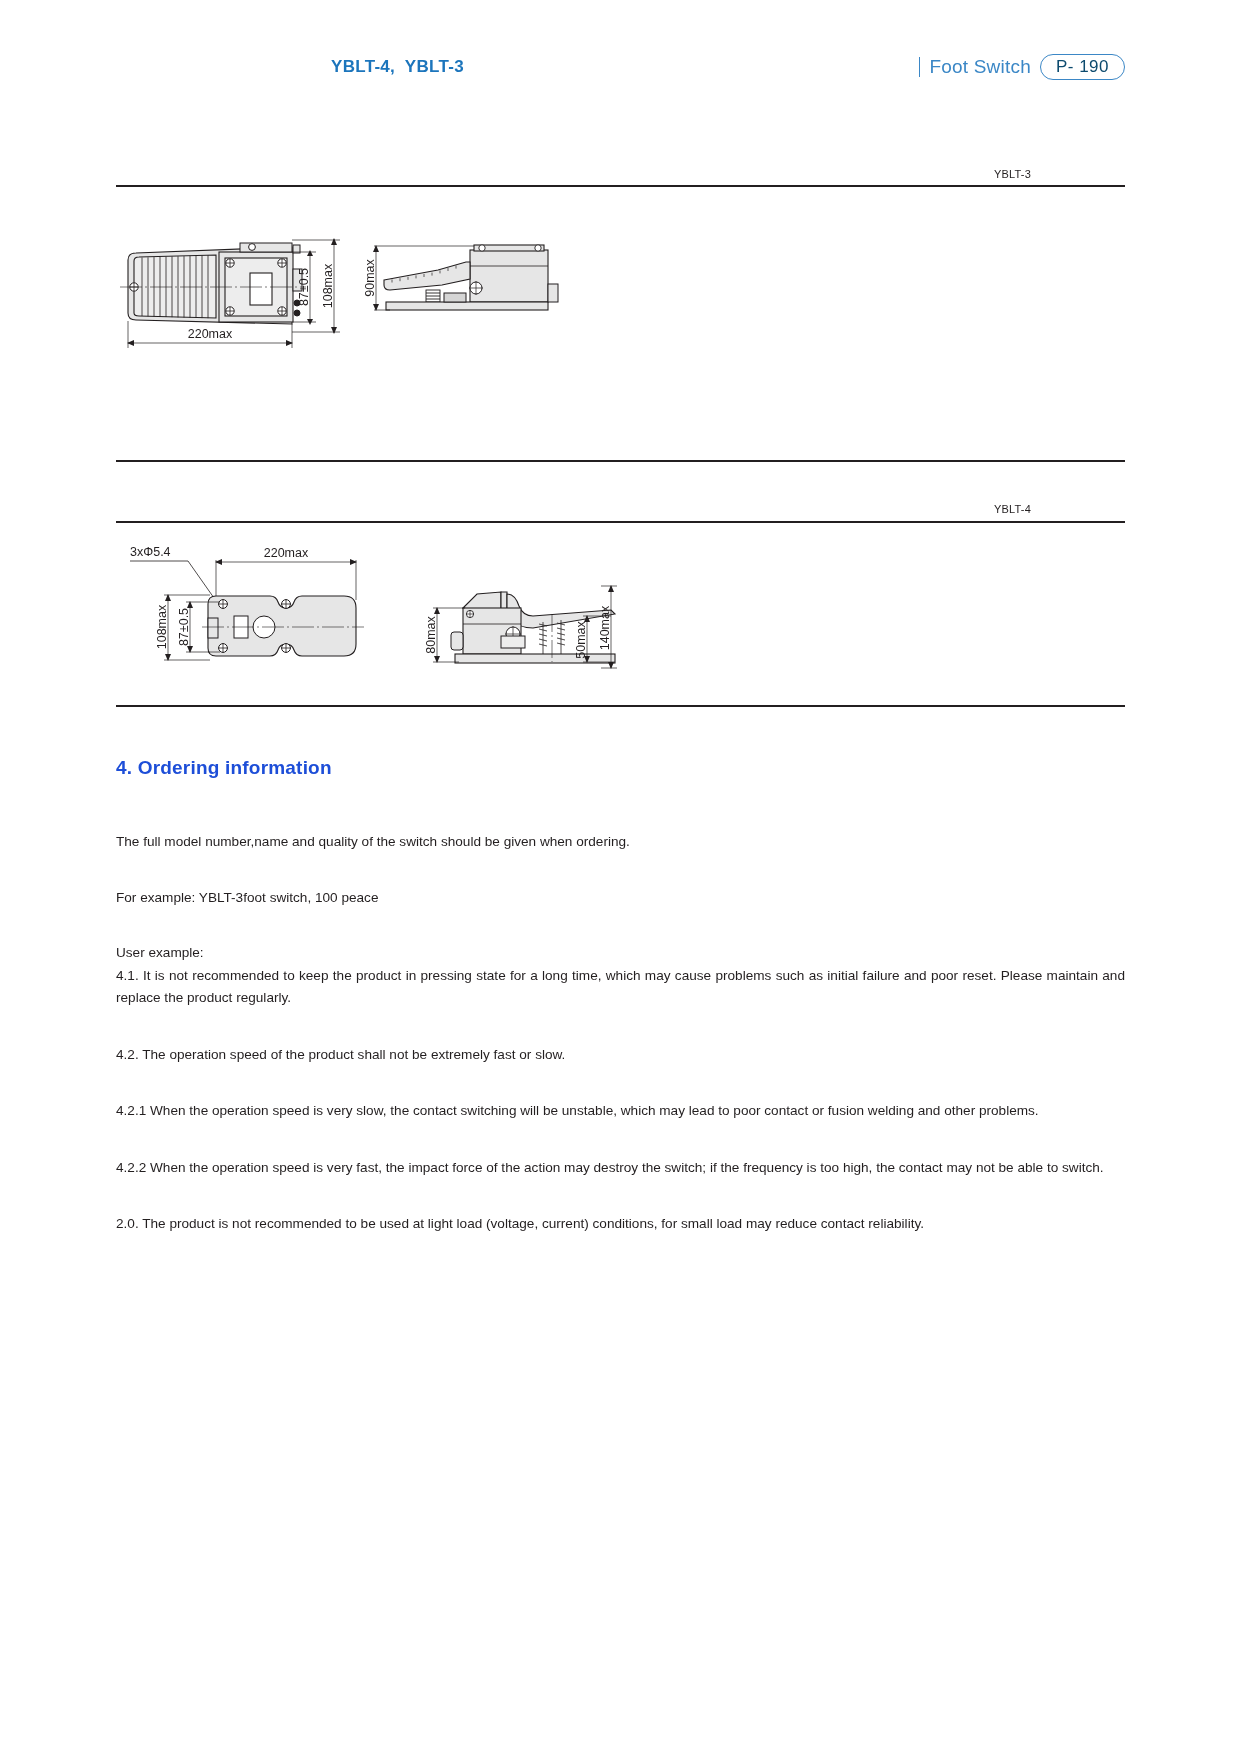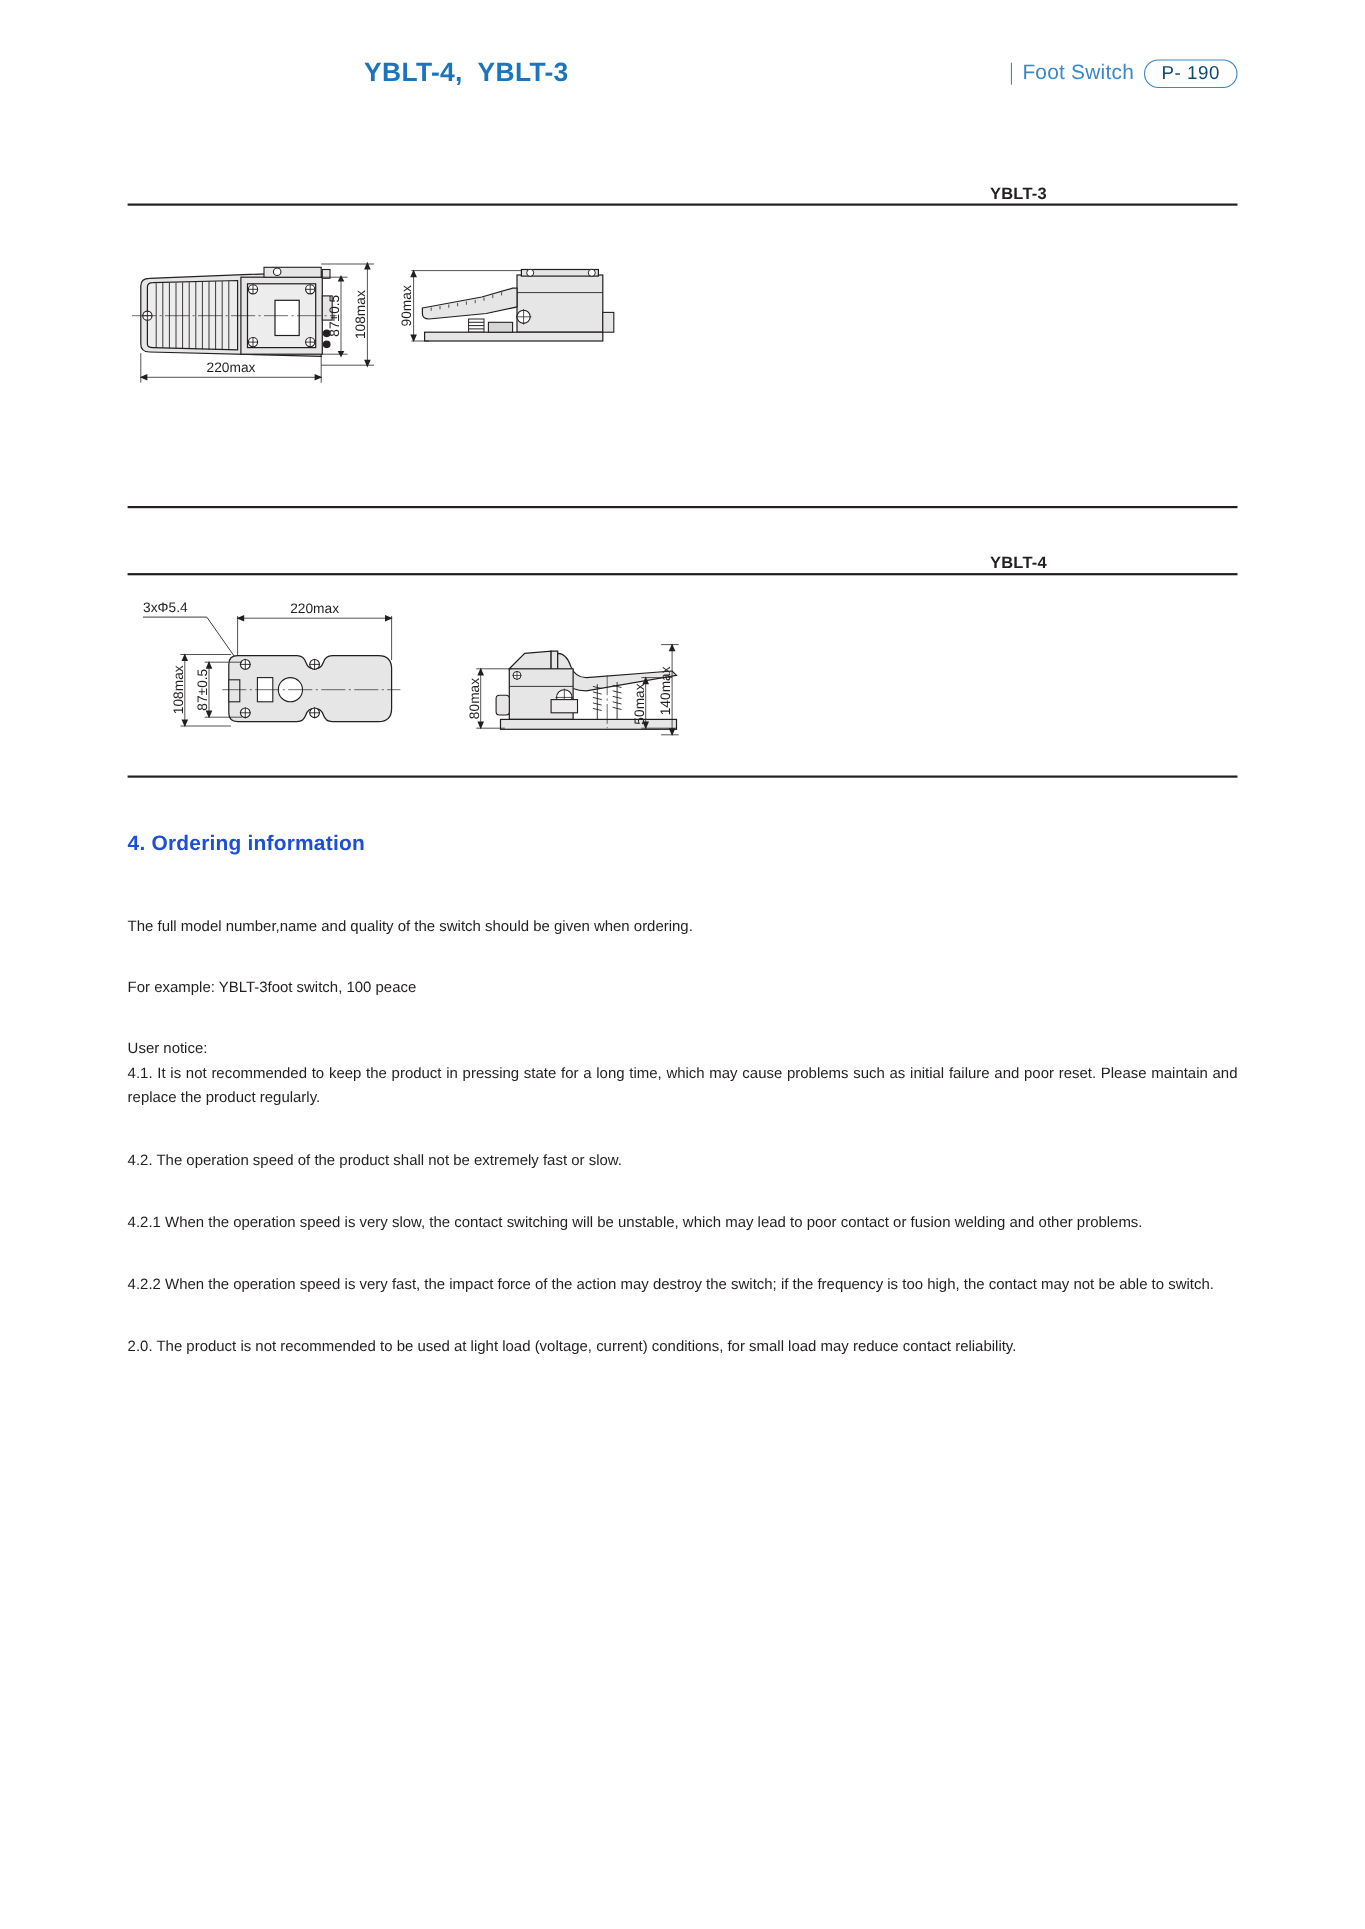--- a/index.html
+++ b/index.html
@@ -29,21 +29,21 @@
     position: absolute;
     left: 116px;
     top: 50px;
     width: 1009px;
     height: 34px;
     display: flex;
     align-items: center;
     justify-content: space-between;
   }
   .header-title {
-    font-size: 24px;
+    font-size: 17px;
     font-weight: bold;
     color: #1c75bc;
     letter-spacing: 0.3px;
     margin-left: 215px;
     white-space: pre;
   }
   .header-right {
     display: flex;
     align-items: center;
     gap: 9px;
@@ -75,25 +75,24 @@
   .rule {
     position: absolute;
     left: 116px;
     width: 1009px;
     height: 0;
     border-top: 2px solid #231f20;
   }
 
   .model-tag {
     position: absolute;
-    font-size: 15px;
+    font-size: 11px;
     color: #231f20;
-    text-align: left;
+    text-align: center;
     letter-spacing: 0.2px;
-    font-weight: bold;
   }
 
   
   .drawing {
     position: absolute;
   }
   svg { display: block; overflow: visible; }
 
   .dimtxt {
     font-family: "Liberation Sans", sans-serif;
@@ -468,21 +467,21 @@
     </svg>
   </div>
 
   <div class="rule" style="top:705px;"></div>
 
   <div class="section-heading">4. Ordering information</div>
 
   <div class="body-block">
     <div class="body-line">The full model number,name and quality of the switch should be given when ordering.</div>
     <div class="body-line">For example: YBLT-3foot switch, 100 peace</div>
-    <div class="body-line">User notice:</div>
+    <div class="body-line">User example:</div>
 
     <div class="body-para tight">4.1. It is not recommended to keep the product in pressing state for a long time, which may cause problems such as initial failure and poor reset. Please maintain and replace the product regularly.</div>
     <div class="body-para">4.2. The operation speed of the product shall not be extremely fast or slow.</div>
     <div class="body-para">4.2.1 When the operation speed is very slow, the contact switching will be unstable, which may lead to poor contact or fusion welding and other problems.</div>
     <div class="body-para">4.2.2 When the operation speed is very fast, the impact force of the action may destroy the switch; if the frequency is too high, the contact may not be able to switch.</div>
     <div class="body-para">2.0. The product is not recommended to be used at light load (voltage, current) conditions, for small load may reduce contact reliability.</div>
   </div>
 
 </div>
 

